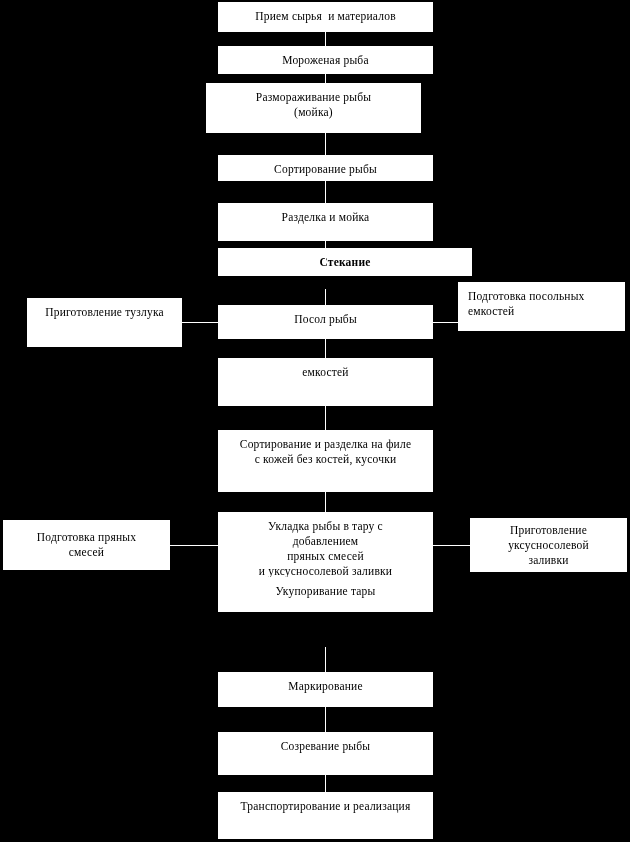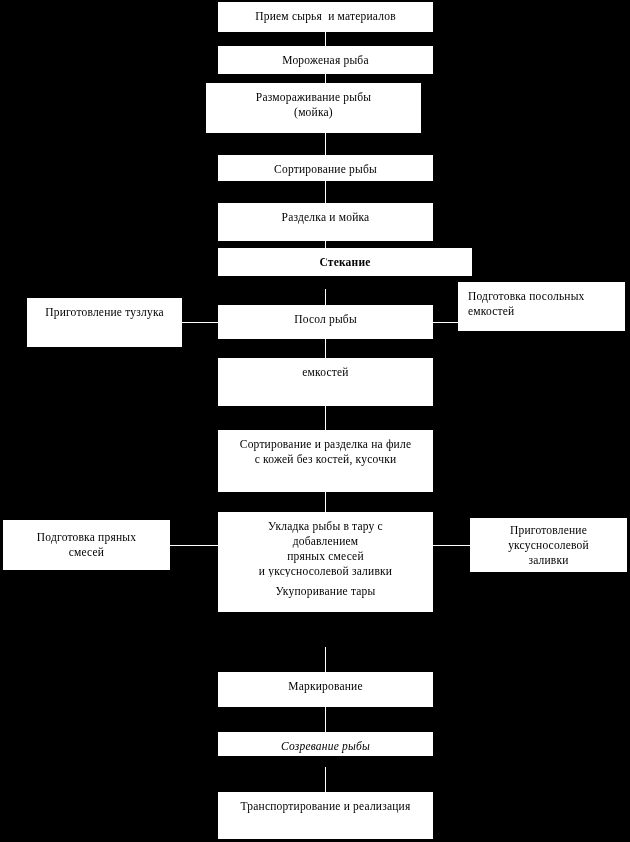--- a/index.html
+++ b/index.html
@@ -100,21 +100,21 @@
       <span class="line">добавлением</span>
       <span class="line">пряных смесей</span>
       <span class="line">и уксусносолевой заливки</span>
     </div>
     <div class="node" style="left: 218px; top: 577px; width: 215px; height: 35px;">
       <span class="line">Укупоривание тары</span>
     </div>
     <div class="node" style="left: 218px; top: 672px; width: 215px; height: 35px;">
       <span class="line">Маркирование</span>
     </div>
-    <div class="node" style="left: 218px; top: 732px; width: 215px; height: 24px; font-style: italic;">
+    <div class="node" style="left: 218px; top: 732px; width: 215px; height: 43px;">
       <span class="line">Созревание рыбы</span>
     </div>
     <div class="node" style="left: 218px; top: 792px; width: 215px; height: 47px;">
       <span class="line">Транспортирование и реализация</span>
     </div>
     <div class="node" style="left: 27px; top: 298px; width: 155px; height: 49px;">
       <span class="line">Приготовление тузлука</span>
     </div>
     <div class="node vcenter" style="left: 3px; top: 520px; width: 167px; height: 50px;">
       <span class="line">Подготовка пряных</span>

